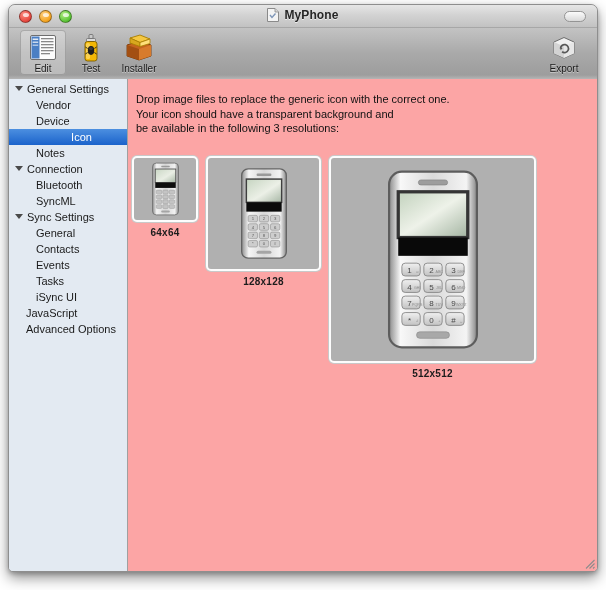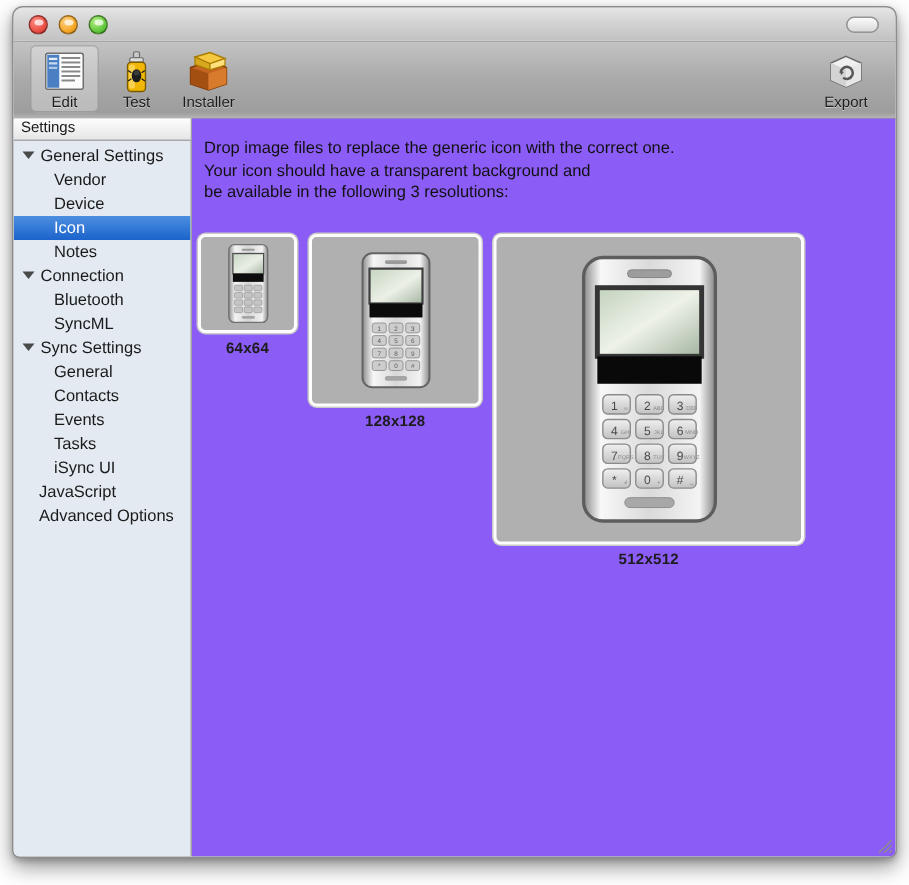--- a/index.html
+++ b/index.html
@@ -163,20 +163,21 @@
     color: #1a1a1a;
     white-space: nowrap;
     box-sizing: border-box;
   }
   .nav-row.group { padding-left: 6px; font-weight: normal; }
   .nav-row.child { padding-left: 27px; }
   .nav-row.flat  { padding-left: 17px; }
   .nav-row.selected {
     background: linear-gradient(to bottom, #4c8fe0, #1b63cb);
     color: #ffffff;
+    justify-content: center;
   }
   .disclosure {
     width: 9px; height: 9px;
     margin-right: 3px;
     display: inline-block;
     position: relative;
     flex: none;
   }
   .disclosure::before {
     content: "";
@@ -184,21 +185,21 @@
     left: 0; top: 1.5px;
     border-left: 4.5px solid transparent;
     border-right: 4.5px solid transparent;
     border-top: 5px solid #4a4a4a;
   }
 
   
   #content {
     flex: 1;
     position: relative;
-    background: #8b5cf6;
+    background: #fca5a5;
     overflow: hidden;
   }
   #instructions {
     position: absolute;
     left: 8px;
     top: 13px;
     font-size: 11px;
     color: #111111;
     line-height: 14.5px;
   }
@@ -243,20 +244,28 @@
 </head>
 <body>
 
 <div id="window">
 
   <div id="titlebar">
     <div class="traffic" id="tl-close"></div>
     <div class="traffic" id="tl-min"></div>
     <div class="traffic" id="tl-zoom"></div>
 
+    <div id="title-wrap">
+      <svg id="proxy-icon" viewBox="0 0 12 14">
+        <path d="M0.5 0.5 H8 L11.5 4 V13.5 H0.5 Z" fill="#f3f3f3" stroke="#8a8a8a" stroke-width="1"></path>
+        <path d="M8 0.5 V4 H11.5" fill="#d8d8d8" stroke="#8a8a8a" stroke-width="0.8"></path>
+        <path d="M3 7 L5 9.5 L8.5 5.5" fill="none" stroke="#7e96b8" stroke-width="1.4"></path>
+      </svg>
+      <span id="window-title">MyPhone</span>
+    </div>
 
     <div id="toolbar-toggle"></div>
   </div>
 
   <div id="toolbar">
     <div id="toolbar-right">
       <div class="tb-item">
         <span class="tb-icon">
           <svg width="28" height="27" viewBox="0 0 28 27">
             <path d="M4 8 L14 3.5 L24 8 L24 19.5 L14 24 L4 19.5 Z" fill="#f0f0f0" stroke="#6d6d6d" stroke-width="1"></path>
@@ -325,21 +334,20 @@
           </svg>
         </span>
         <span class="tb-label">Installer</span>
       </div>
     </div>
   </div>
 
   <div id="body">
 
     <div id="sidebar">
-      <div id="sidebar-header">Settings</div>
       <div id="sidebar-list">
           <div class="nav-row group">
             <span class="disclosure"></span>
             <span>General Settings</span>
           </div>
           <div class="nav-row child">
             <span>Vendor</span>
           </div>
           <div class="nav-row child">
             <span>Device</span>

